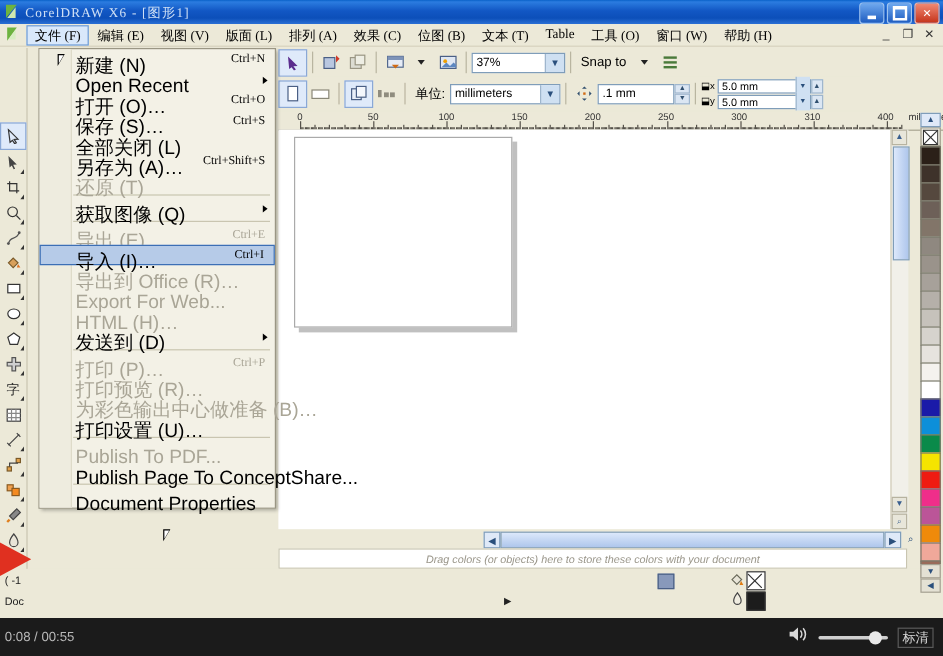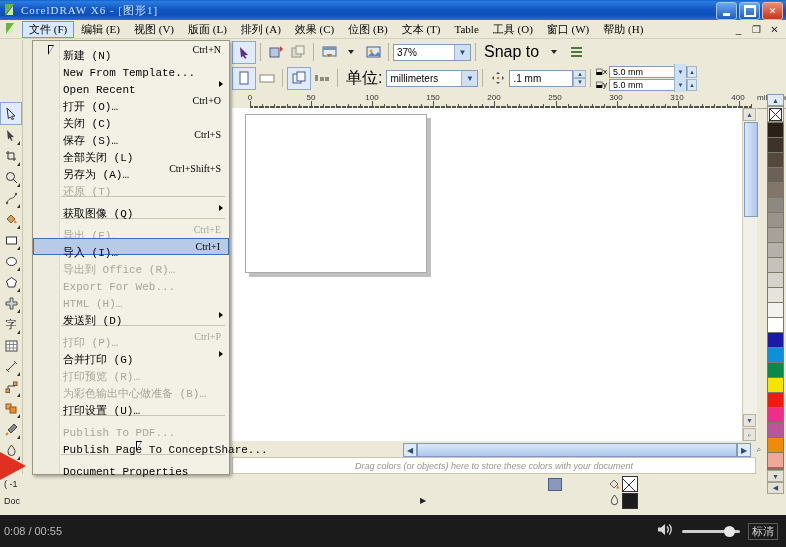--- a/index.html
+++ b/index.html
@@ -42,21 +42,21 @@
   .tbar{position:absolute;background:#ece9d8;display:flex;align-items:center;}
   #toolbar1{left:232px;top:40px;width:554px;height:24px;align-items:center;}
   #toolbar2{left:232px;top:64px;width:554px;height:28px;}
   .tbtn{width:22px;height:21px;display:flex;align-items:center;justify-content:center;position:relative;}
   .tbtn.sel{border:1px solid #8aa8d6;background:#dfeafa;}
   .sep{width:1px;height:18px;background:#b9b5a0;margin:0 4px;}
   .combo{height:17px;border:1px solid #7f9db9;background:#fff;display:flex;align-items:center;
      font-size:10px;padding-left:3px;color:#000;box-sizing:border-box;}
   .combo .arrow{margin-left:auto;width:15px;height:15px;background:#cfe0f2;
      border-left:1px solid #9fb6cd;display:flex;align-items:center;justify-content:center;color:#2a4f7c;font-size:8px;}
-  .lbl{font-size:16px;color:#000;margin:0 4px;font-family:"Liberation Sans",sans-serif;}
+  .lbl{font-size:11px;color:#000;margin:0 4px;font-family:"Liberation Sans",sans-serif;}
   .spin{display:flex;flex-direction:column;width:13px;height:17px;}
   .spin i{flex:1;border:1px solid #9fb6cd;background:#dbe6f3;font-style:normal;font-size:6px;
      display:flex;align-items:center;justify-content:center;color:#31506f;}
   .stack{display:flex;flex-direction:column;gap:1px;}
 
   
   .toolbox{position:absolute;left:0;top:40px;width:22px;height:448px;background:#ece9d8;
      border-right:1px solid #c9c5b0;}
   .tool{width:20px;height:21px;margin:0 auto;position:relative;display:flex;align-items:center;justify-content:center;}
   .tool.sel{border:1px solid #8aa8d6;background:#dfeafa;}
@@ -99,21 +99,21 @@
   .cpal-top{position:absolute;left:767px;top:106px;width:17px;height:16px;
      background:#efede2;border:1px solid #9a9684;box-sizing:border-box;display:flex;align-items:center;justify-content:center;}
   .cpal-nav{position:absolute;left:767px;width:17px;height:12px;background:#e4e1d4;
      border:1px solid #a5a191;box-sizing:border-box;display:flex;align-items:center;justify-content:center;font-size:7px;color:#2a4f7c;}
 
   
   .dropdown{position:absolute;left:32px;top:40px;width:196px;background:#f3f1e6;
      border:1px solid #9a9684;box-shadow:2px 2px 3px rgba(0,0,0,.3);z-index:50;}
   .drow{height:17px;display:flex;align-items:center;position:relative;padding-left:30px;}
   .drow.hl{background:#b6cbe8;border:1px solid #3c6fb5;box-sizing:border-box;padding-left:29px;}
-  .drow .txt{font-size:11px;color:#000;font-family:Liberation Mono, monospace;white-space:nowrap;margin-top:12px;}
+  .drow .txt{font-size:16px;color:#000;font-family:Liberation Sans, sans-serif;white-space:nowrap;margin-top:12px;}
   .drow.dim .txt{color:#a9a596;}
   .drow .acc{position:absolute;right:8px;font-size:10px;color:#000;font-family:"Liberation Serif",serif;}
   .drow.dim .acc{color:#a9a596;}
   .drow .sub{position:absolute;right:6px;width:0;height:0;border-left:4px solid #000;
      border-top:3.5px solid transparent;border-bottom:3.5px solid transparent;}
   .dsep{height:1px;background:#c9c5b0;margin:2px 4px 2px 28px;}
   .dgut{position:absolute;left:0;top:0;width:26px;height:100%;background:#eeecdf;border-right:1px solid #dedbc9;}
 
   
   .cursor{position:absolute;width:0;height:0;z-index:99;}
@@ -927,32 +927,26 @@
   <div class="cpal-nav" style="top:482px">◀</div>
   <div style="position:absolute;left:767px;top:94px;width:17px;height:12px;background:#dfe9f8;border:1px solid #7f9db9;box-sizing:border-box;display:flex;align-items:center;justify-content:center;font-size:7px;color:#2a4f7c">▲</div>
 
   <div class="dropdown" id="dropdown">
     <div class="dgut"></div>
   <div class="drow">
         <span class="txt">新建 (N)</span>
         <span class="acc">Ctrl+N</span>
       </div>
       <div class="drow">
-        <span class="txt">New From Template...</span>
-      </div>
-      <div class="drow">
         <span class="txt">Open Recent</span>
         <span class="sub"></span>
       </div>
       <div class="drow">
         <span class="txt">打开 (O)…</span>
         <span class="acc">Ctrl+O</span>
-      </div>
-      <div class="drow">
-        <span class="txt">关闭 (C)</span>
       </div>
       <div class="drow">
         <span class="txt">保存 (S)…</span>
         <span class="acc">Ctrl+S</span>
       </div>
       <div class="drow">
         <span class="txt">全部关闭 (L)</span>
       </div>
       <div class="drow">
         <span class="txt">另存为 (A)…</span>
@@ -985,24 +979,20 @@
         <span class="txt">HTML (H)…</span>
       </div>
       <div class="drow">
         <span class="txt">发送到 (D)</span>
         <span class="sub"></span>
       </div>
       <div class="dsep"></div>
       <div class="drow dim">
         <span class="txt">打印 (P)…</span>
         <span class="acc">Ctrl+P</span>
-      </div>
-      <div class="drow">
-        <span class="txt">合并打印 (G)</span>
-        <span class="sub"></span>
       </div>
       <div class="drow dim">
         <span class="txt">打印预览 (R)…</span>
       </div>
       <div class="drow dim">
         <span class="txt">为彩色输出中心做准备 (B)…</span>
       </div>
       <div class="drow">
         <span class="txt">打印设置 (U)…</span>
       </div>

